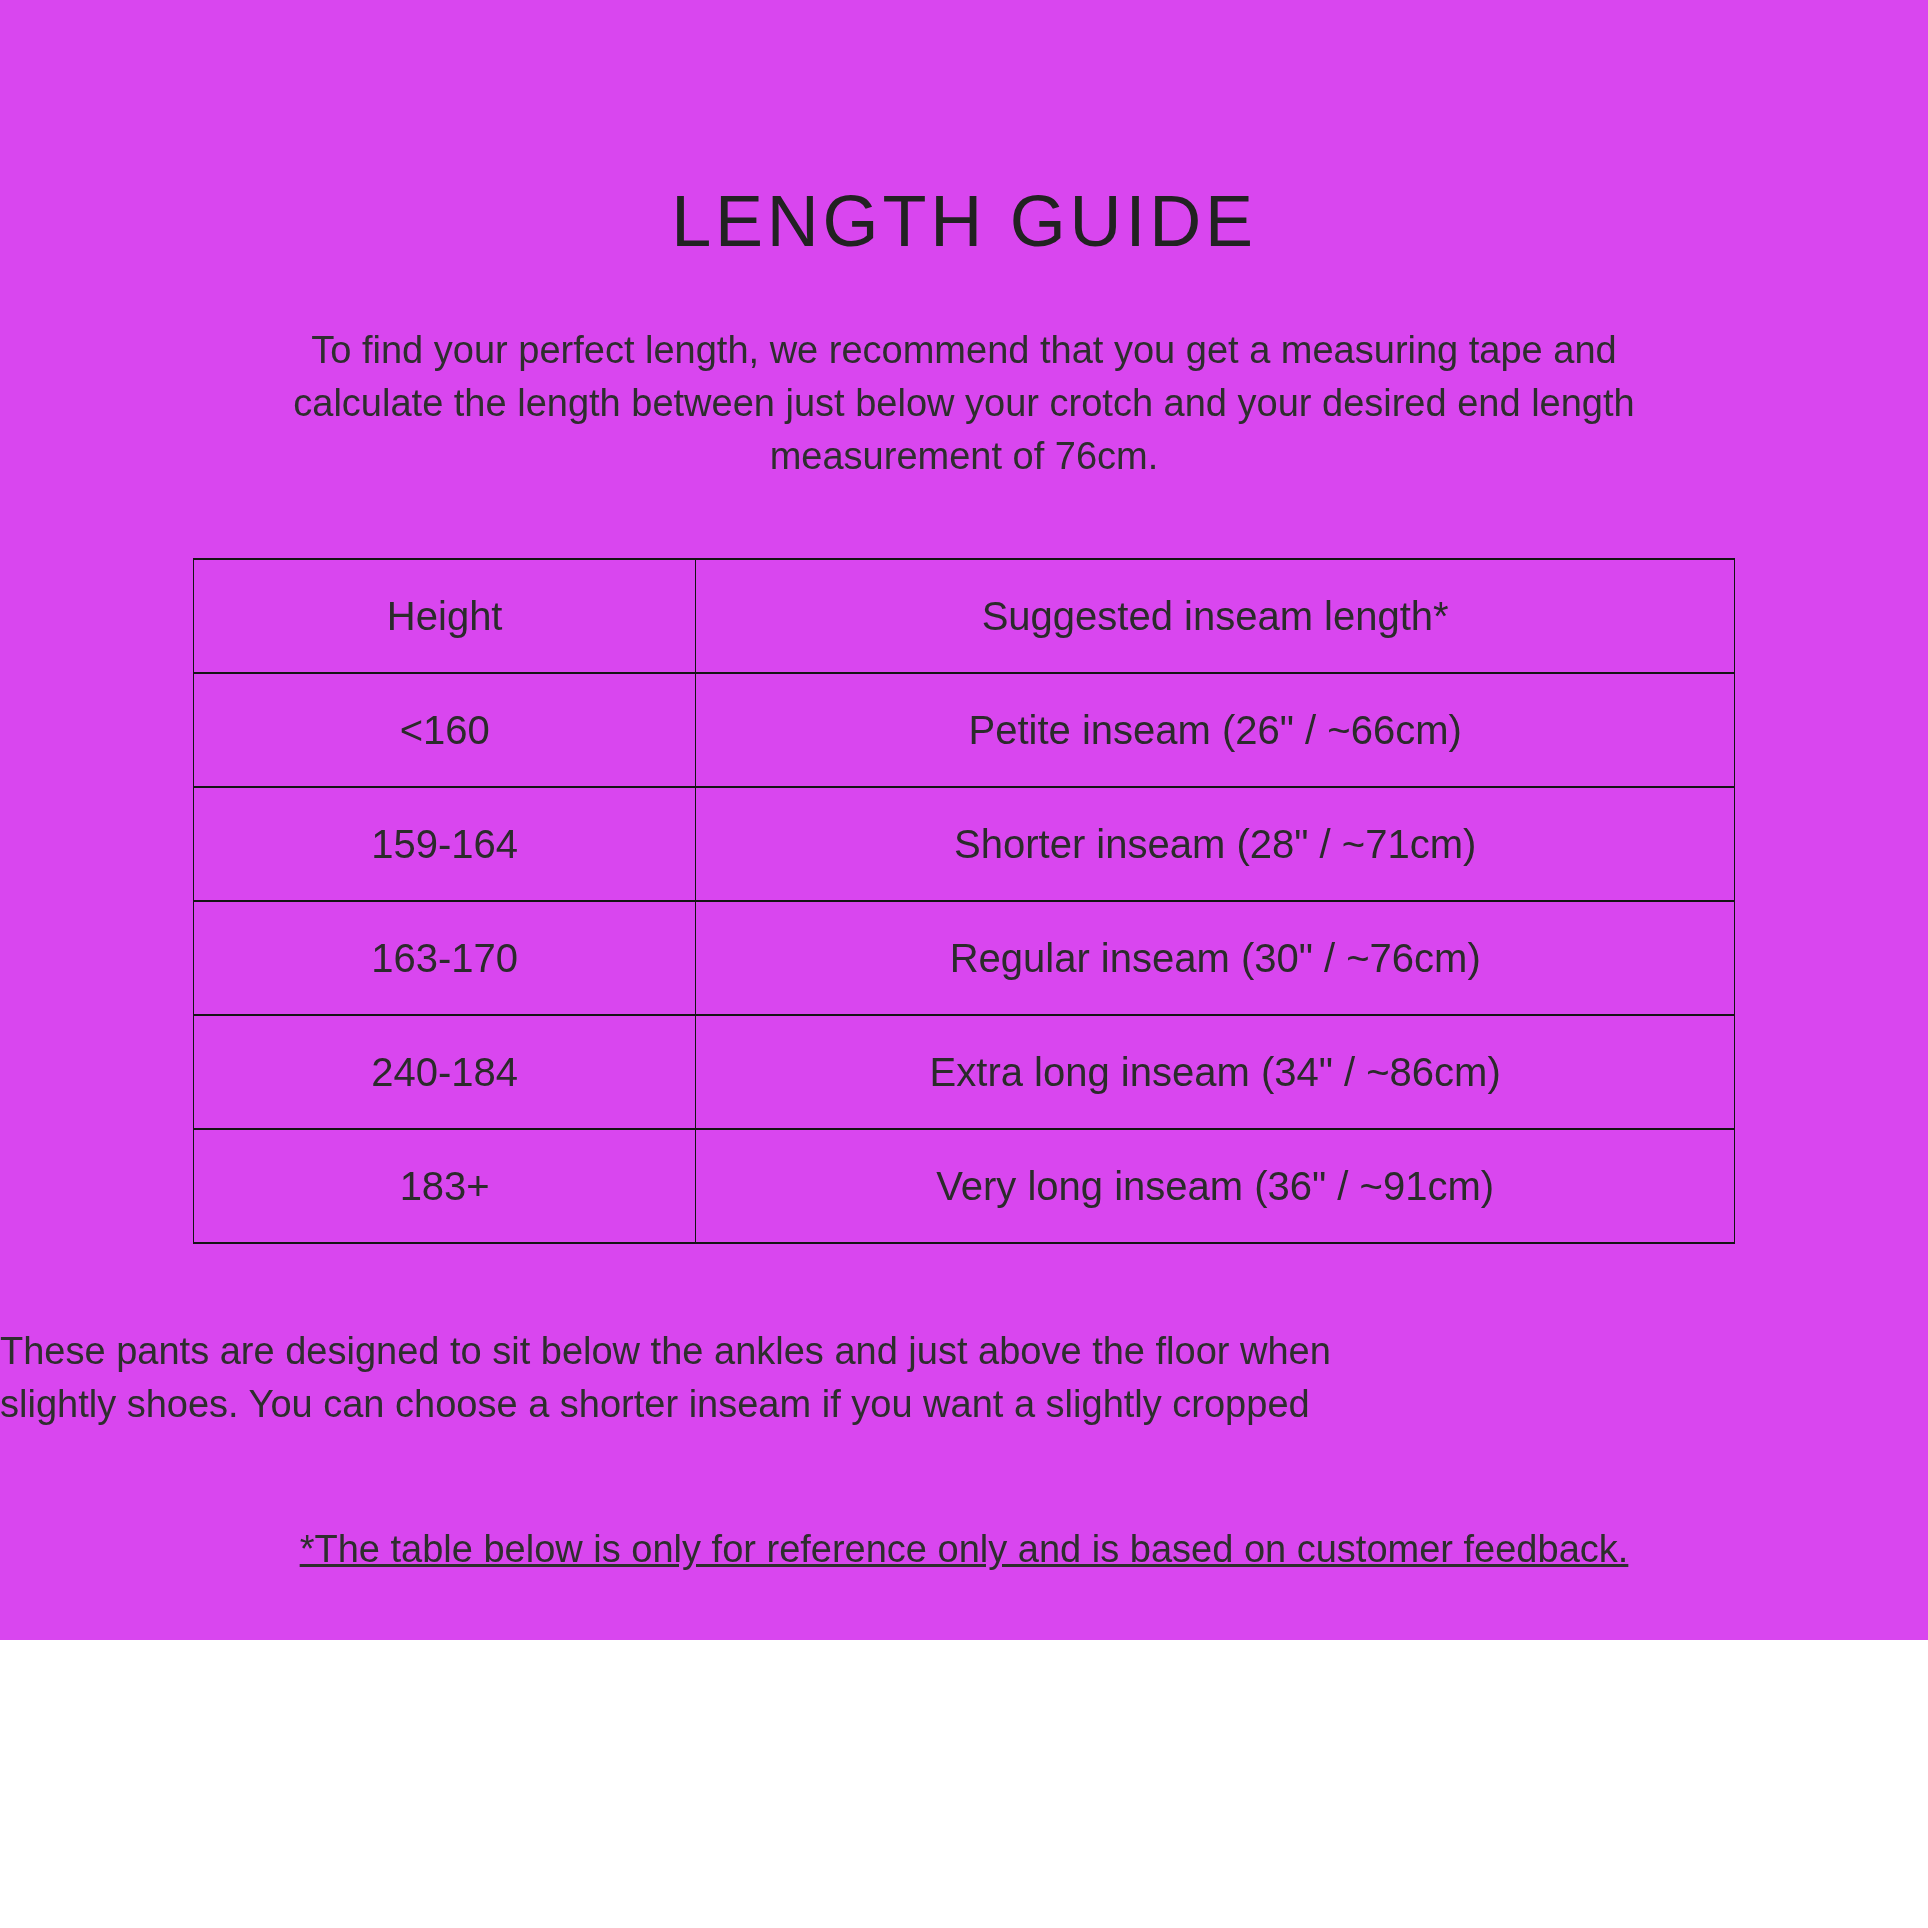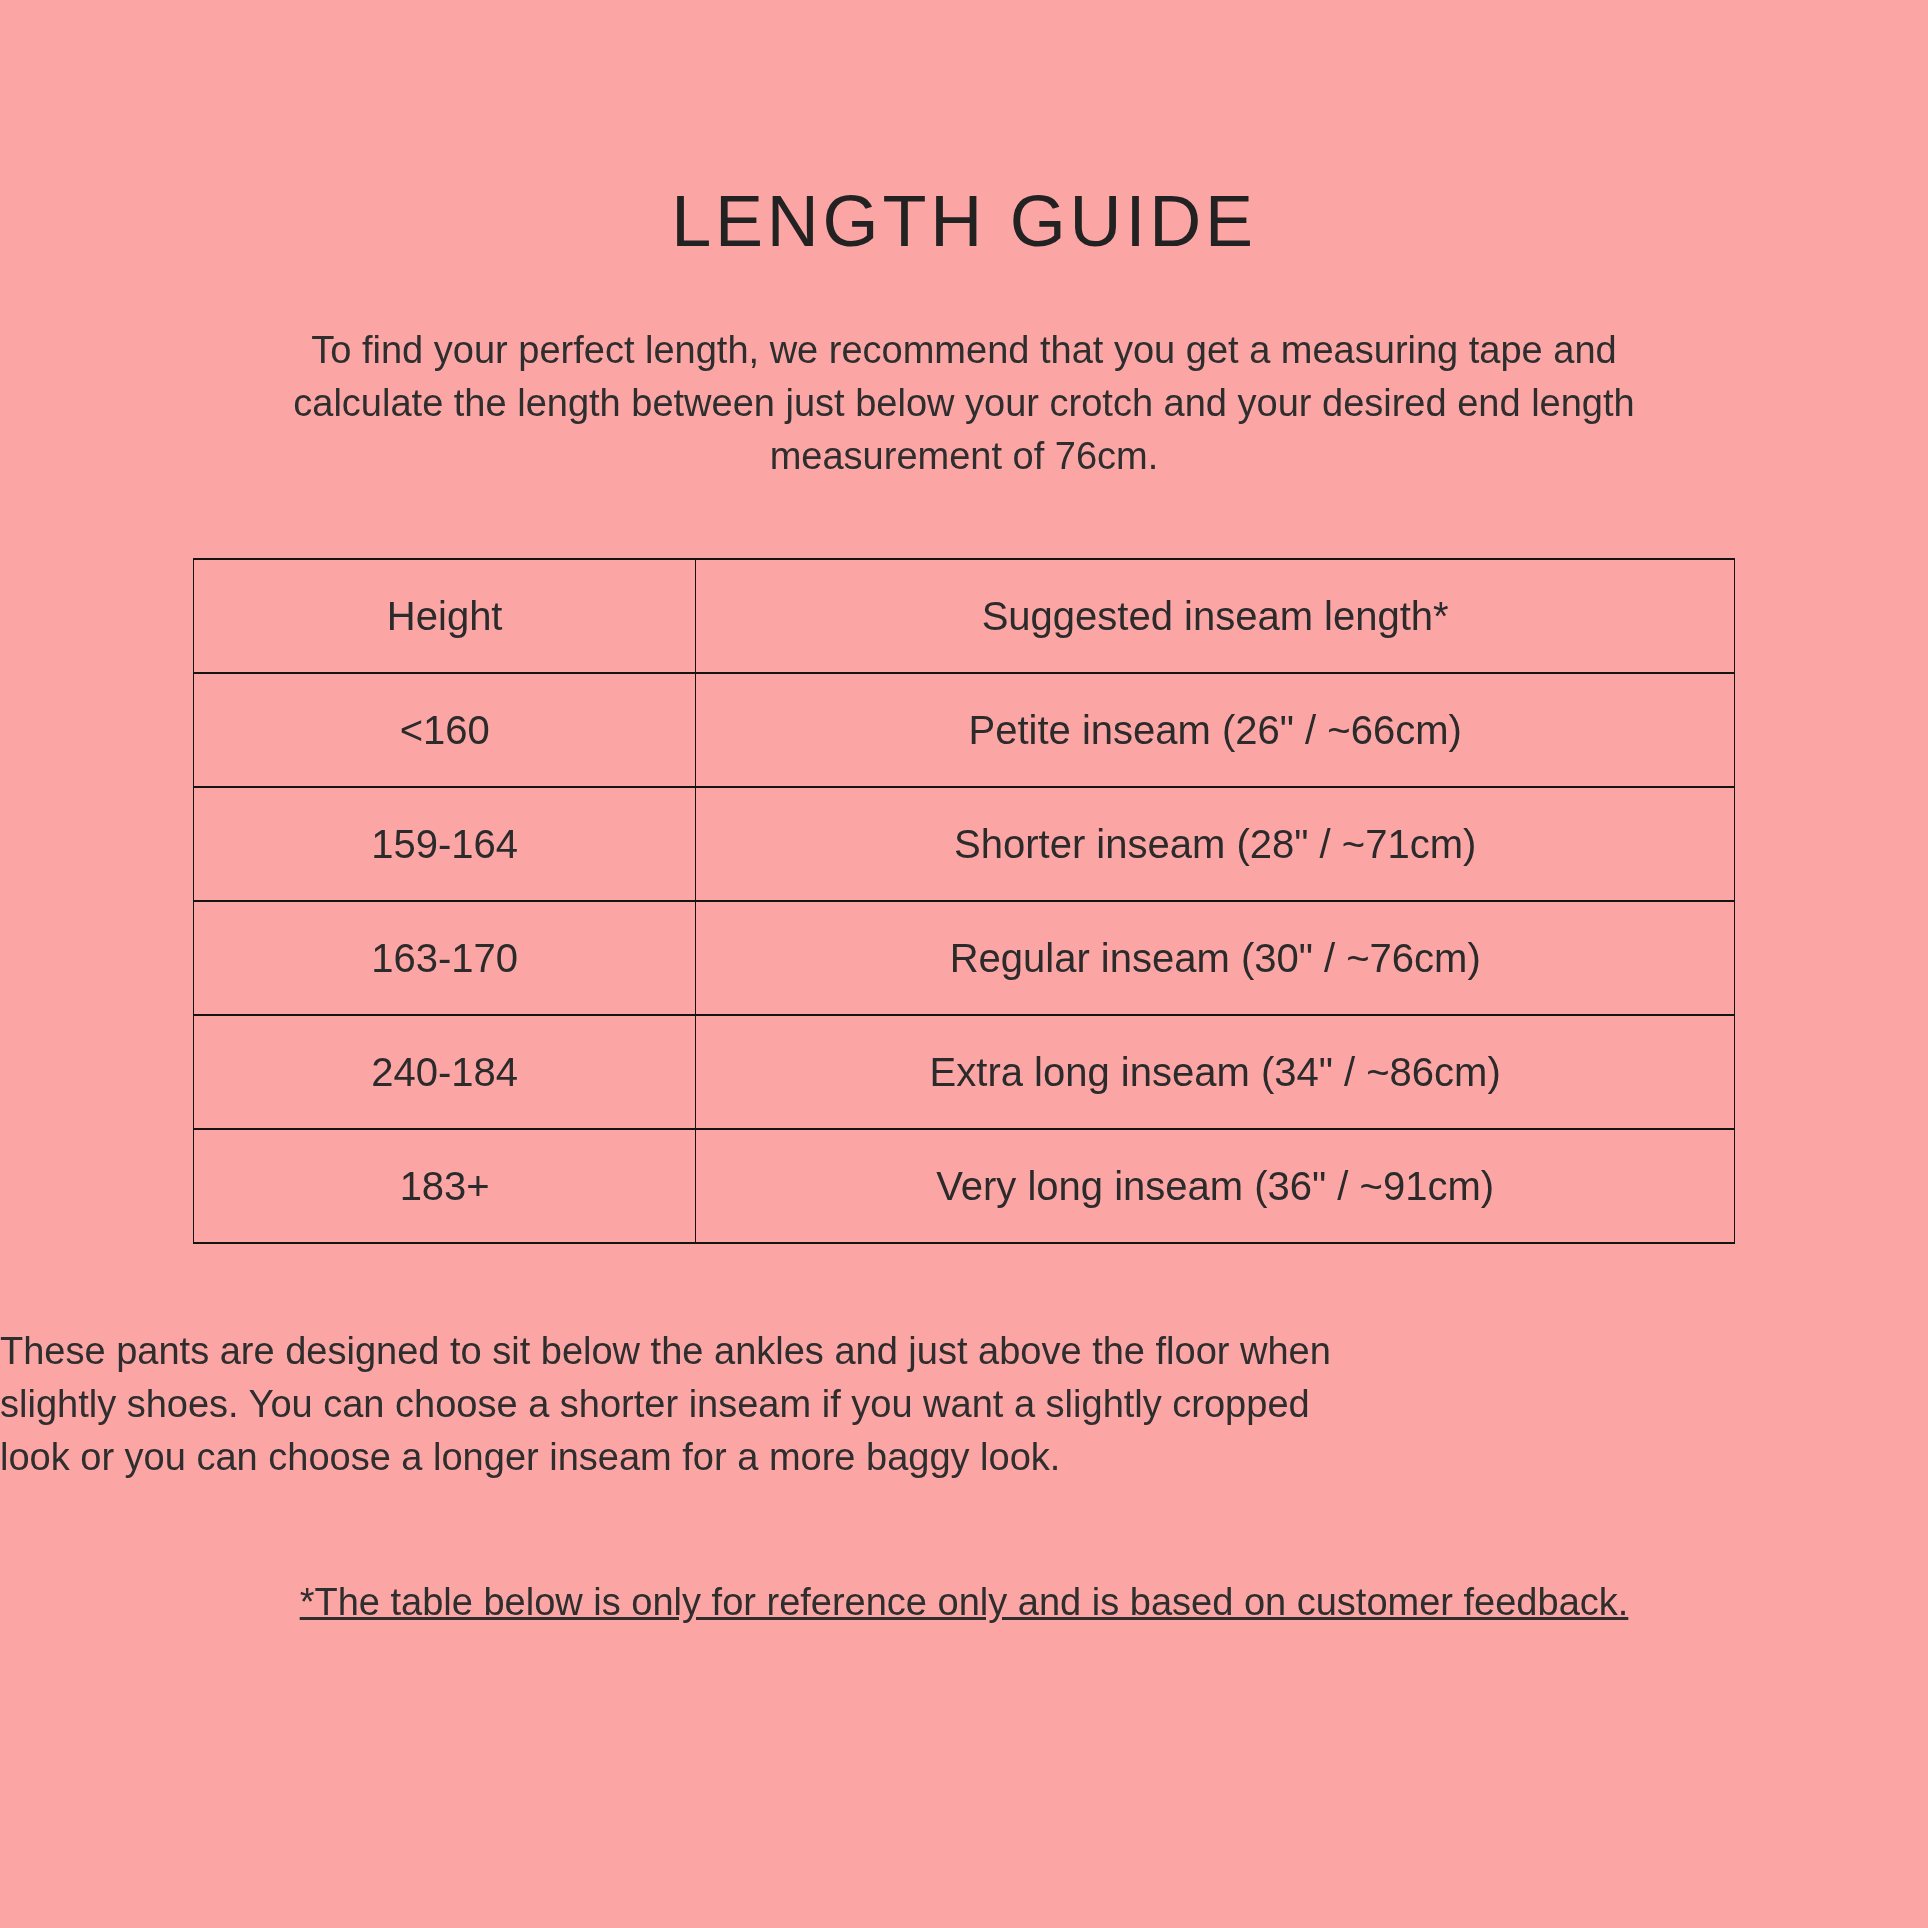--- a/index.html
+++ b/index.html
@@ -11,23 +11,23 @@
   body {
     width: 1928px;
     height: 1928px;
     font-family: "Liberation Sans", sans-serif;
     color: #2e2e2e;
     overflow: hidden;
   }
 
   .page {
     width: 1928px;
-    height: 1928px;
+    height: 1640px;
     padding-top: 185px;
-    background: #fca5a5;
+    background: #d946ef;
   }
 
   .title {
     text-align: center;
     font-size: 72px;
     line-height: 1;
     font-weight: 300;
     letter-spacing: 3.8px;
     color: #222222;
   }
@@ -135,19 +135,18 @@
             <td>183+</td>
             <td>Very long inseam (36" / ~91cm)</td>
           </tr>
         </tbody>
     </table>
   </div>
 
   <div class="note">
       <div>These pants are designed to sit below the ankles and just above the floor when</div>
       <div>slightly shoes. You can choose a shorter inseam if you want a slightly cropped</div>
-      <div>look or you can choose a longer inseam for a more baggy look.</div>
     </div>
 
   <div class="footnote">*The table below is only for reference only and is based on customer feedback.</div>
 
 </div>
 
 
 </body></html>

